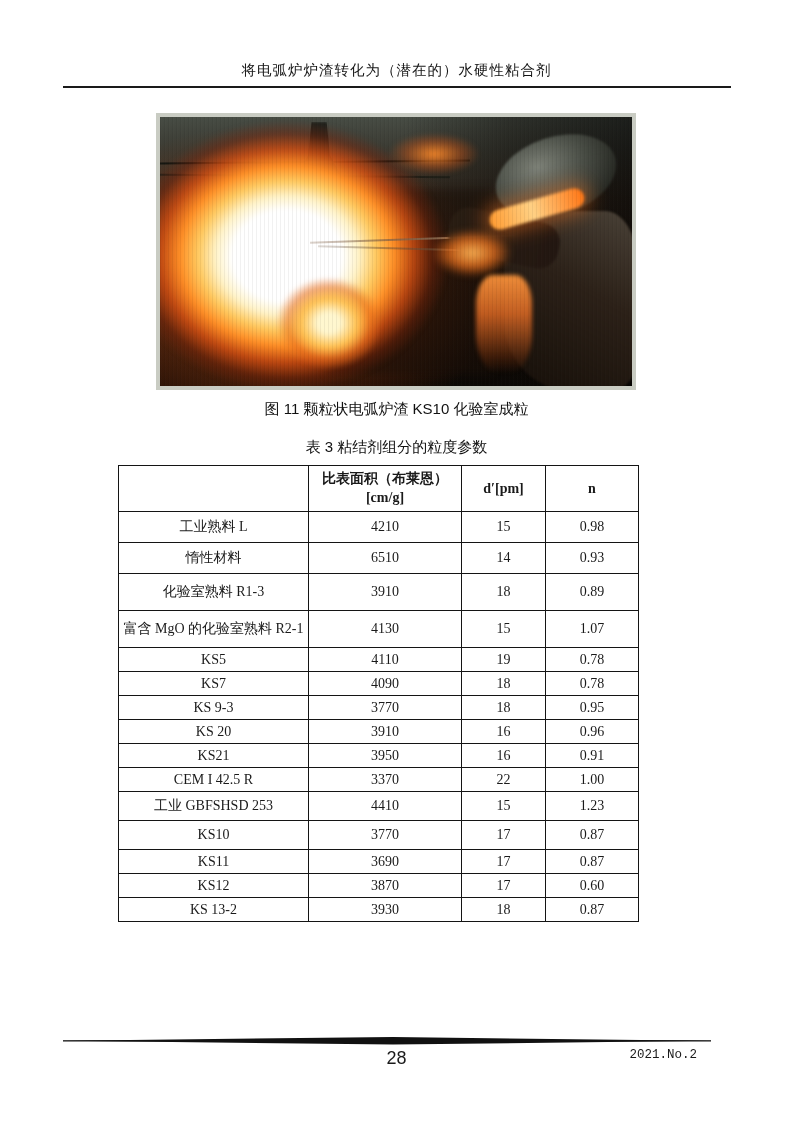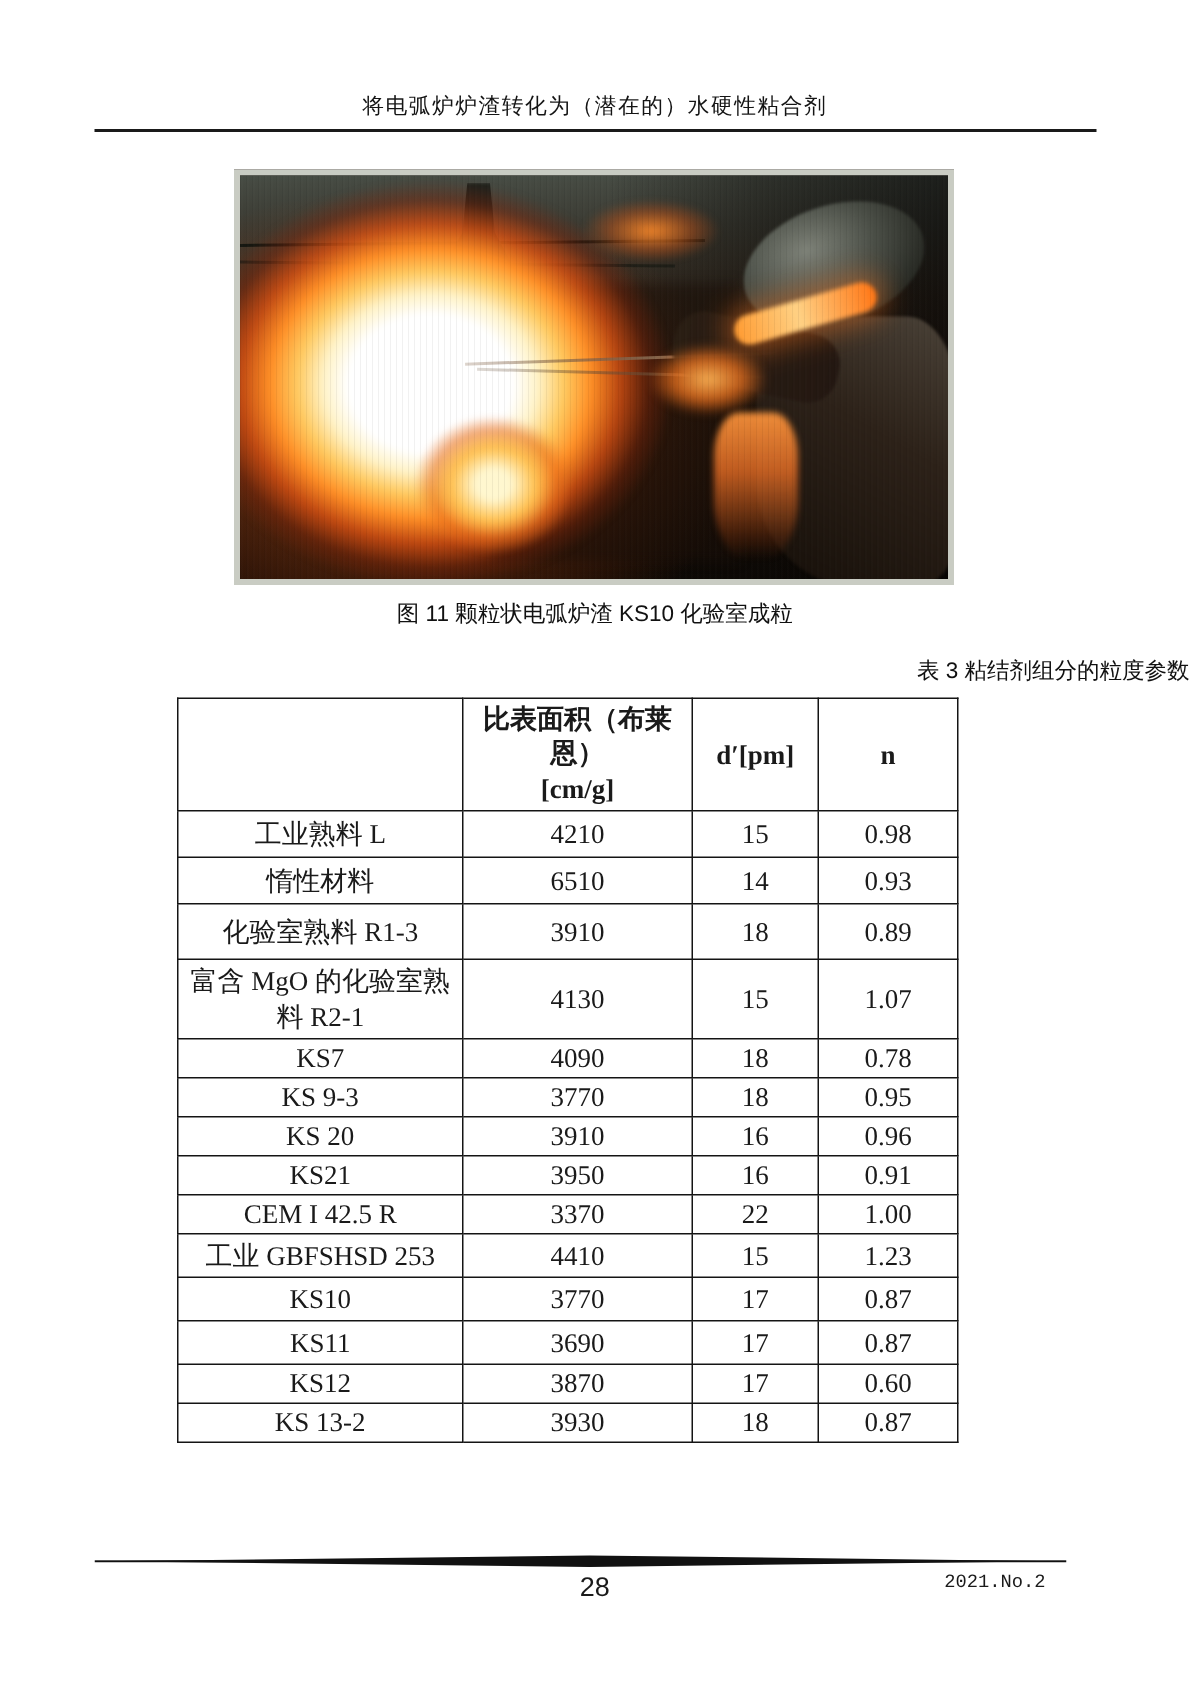--- a/index.html
+++ b/index.html
@@ -146,30 +146,30 @@
   .fig-caption, .table-caption {
     position: absolute;
     left: 0; width: 100%;
     text-align: center;
     font-family: "Liberation Sans", "DejaVu Sans", sans-serif;
     font-weight: 400;
     font-size: 15px;
     color: #111;
   }
   .fig-caption  { top: 400px; }
-  .table-caption{ top: 438px; text-align: right; }
+  .table-caption{ top: 438px; }
 
   
   table.data {
     position: absolute;
     top: 465px; left: 118px;
     width: 520px;
     border-collapse: collapse;
     table-layout: fixed;
-    font-size: 18px;
+    font-size: 14px;
   }
   table.data th, table.data td {
     border: 1.6px solid #141414;
     text-align: center;
     vertical-align: middle;
     padding: 2px 4px;
     font-weight: normal;
   }
   table.data thead th { font-weight: bold; height: 46px; }
   table.data thead .two-line span { display: block; line-height: 1.3; }
@@ -272,20 +272,26 @@
           <td>18</td>
           <td>0.89</td>
         </tr>
         <tr>
           <td>富含 MgO 的化验室熟料 R2-1</td>
           <td>4130</td>
           <td>15</td>
           <td>1.07</td>
         </tr>
         <tr>
+          <td>KS5</td>
+          <td>4110</td>
+          <td>19</td>
+          <td>0.78</td>
+        </tr>
+        <tr>
           <td>KS7</td>
           <td>4090</td>
           <td>18</td>
           <td>0.78</td>
         </tr>
         <tr>
           <td>KS 9-3</td>
           <td>3770</td>
           <td>18</td>
           <td>0.95</td>

